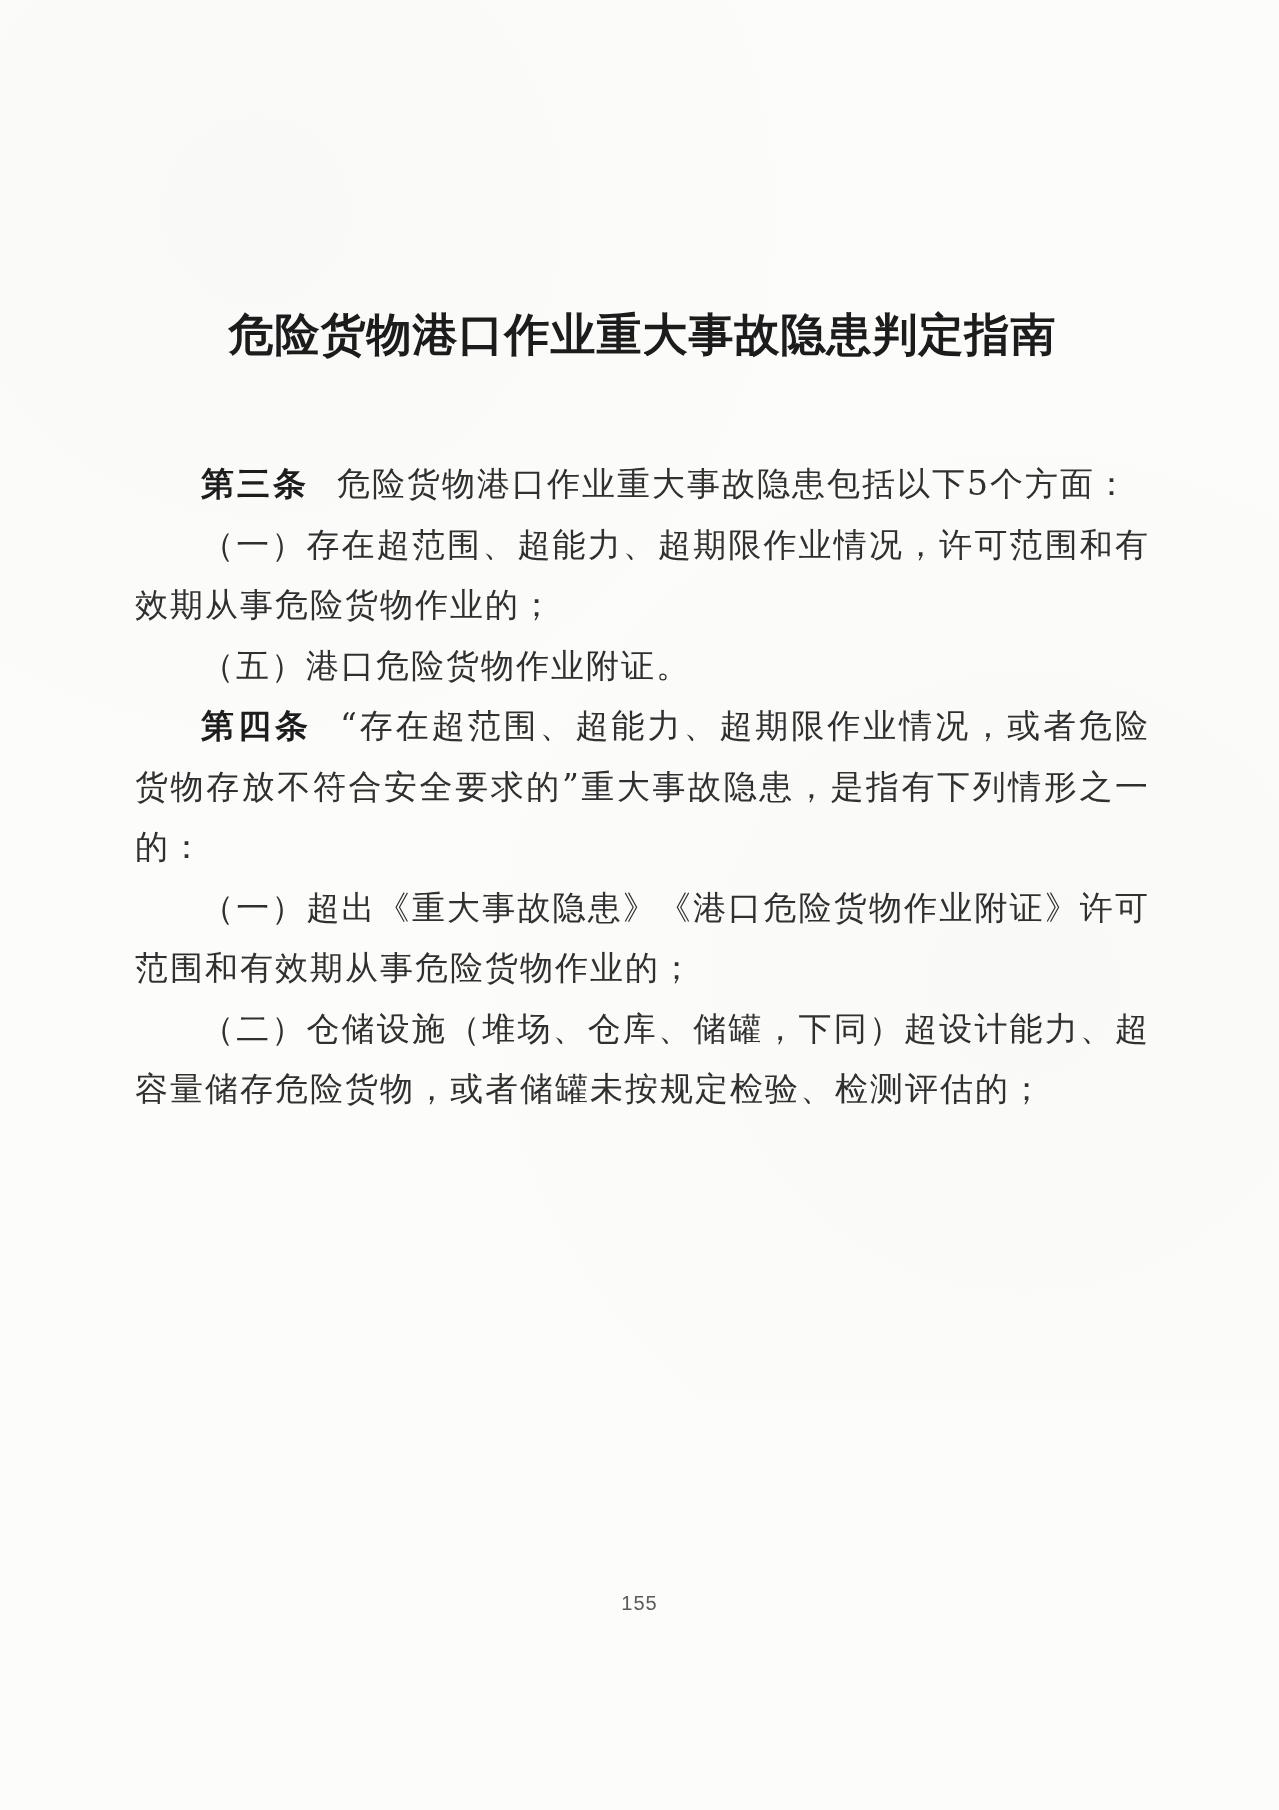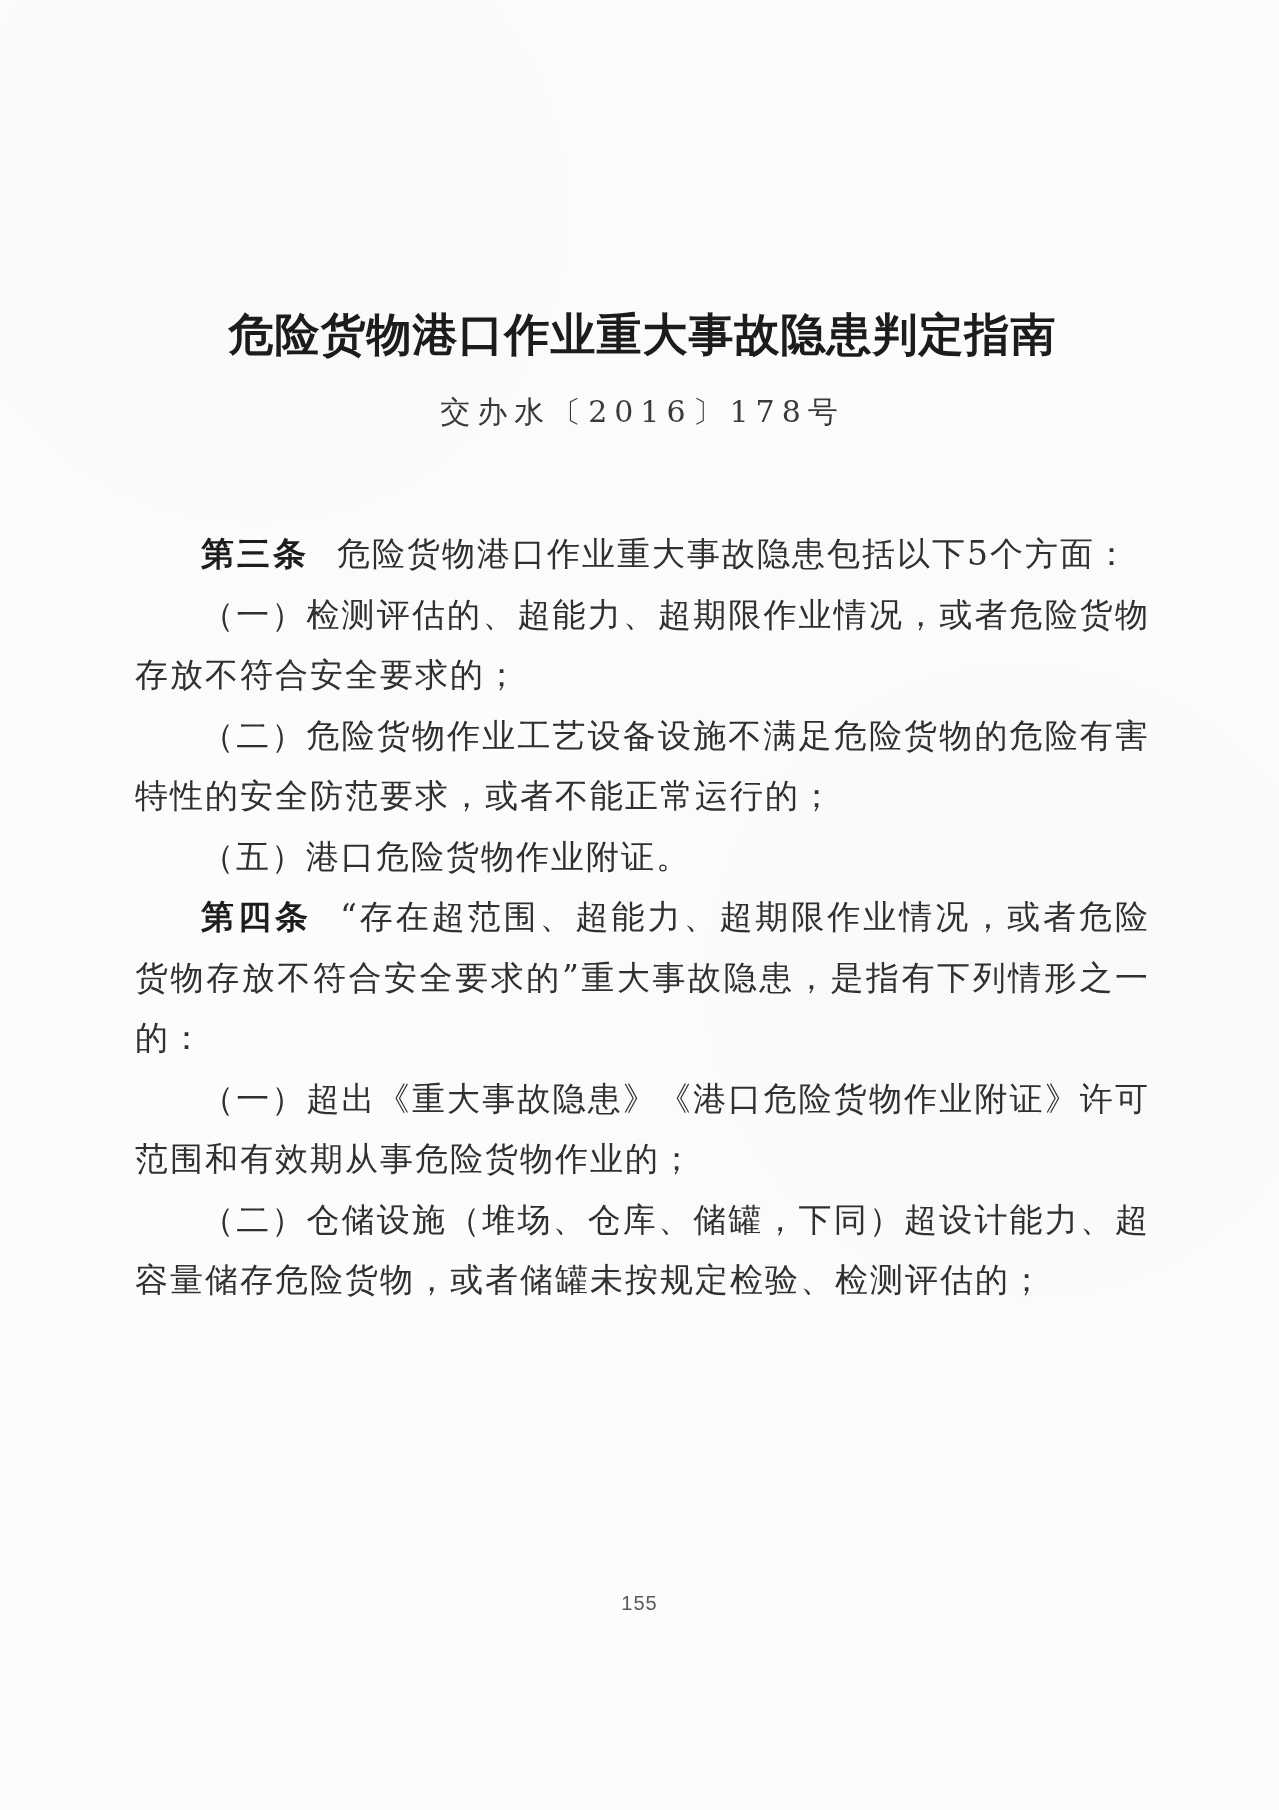--- a/index.html
+++ b/index.html
@@ -80,29 +80,27 @@
     letter-spacing: 1px;
   }
 </style>
 </head>
 <body>
 
 <div class="page">
 
   <h1 class="doc-title">危险货物港口作业重大事故隐患判定指南</h1>
 
-  <div class="doc-number">交办水〔2016〕178号</div>
 
   <div class="doc-body">
 
     <p class="para"><span class="term">第三条</span><span>危险货物港口作业重大事故隐患包括以下5个方面：</span></p>
 
-    <p class="para"><span>（一）检测评估的、超能力、超期限作业情况，或者危险货物存放不符合安全要求的；</span></p>
+    <p class="para"><span>（一）存在超范围、超能力、超期限作业情况，许可范围和有效期从事危险货物作业的；</span></p>
 
-    <p class="para"><span>（二）危险货物作业工艺设备设施不满足危险货物的危险有害特性的安全防范要求，或者不能正常运行的；</span></p>
 
 
 
     <p class="para"><span>（五）港口危险货物作业附证。</span></p>
 
     <p class="para"><span class="term">第四条</span><span>“存在超范围、超能力、超期限作业情况，或者危险货物存放不符合安全要求的”重大事故隐患，是指有下列情形之一的：</span></p>
 
     <p class="para"><span>（一）超出《重大事故隐患》《港口危险货物作业附证》许可范围和有效期从事危险货物作业的；</span></p>
 
     <p class="para"><span>（二）仓储设施（堆场、仓库、储罐，下同）超设计能力、超容量储存危险货物，或者储罐未按规定检验、检测评估的；</span></p>

